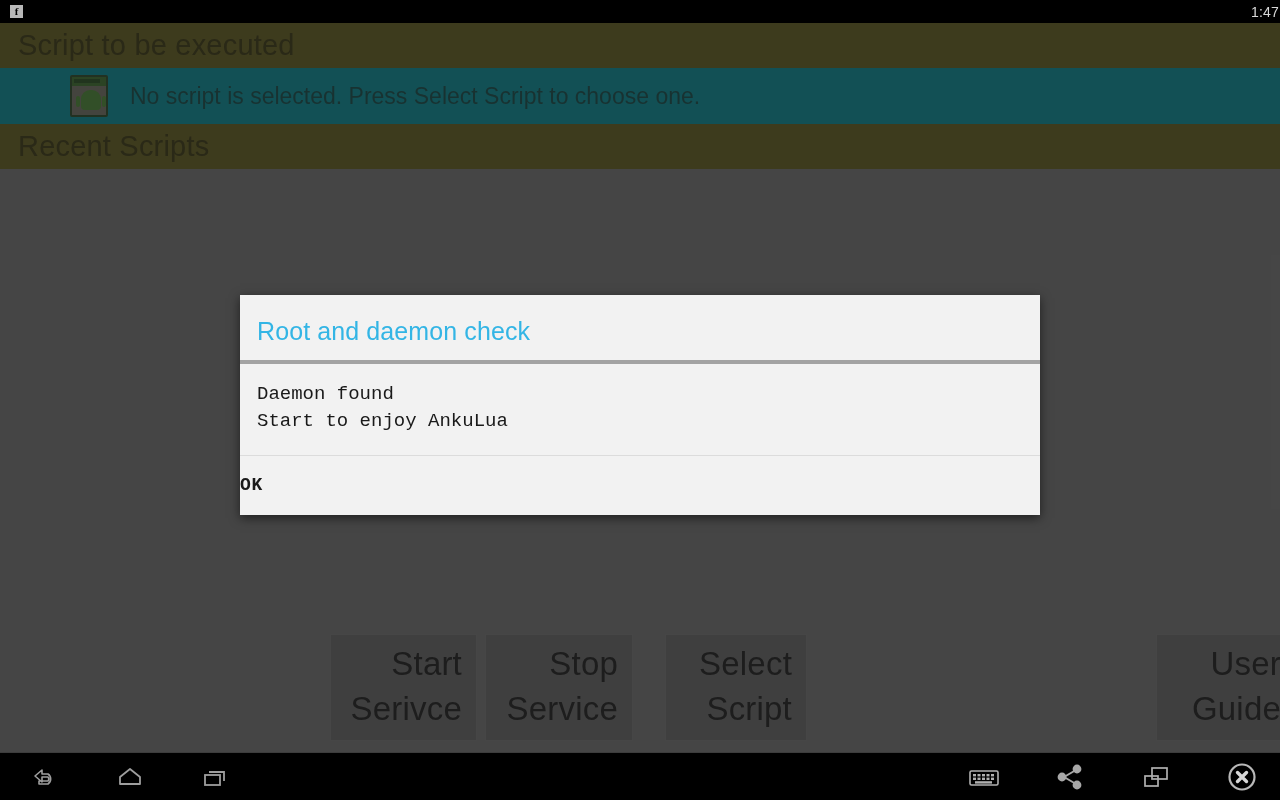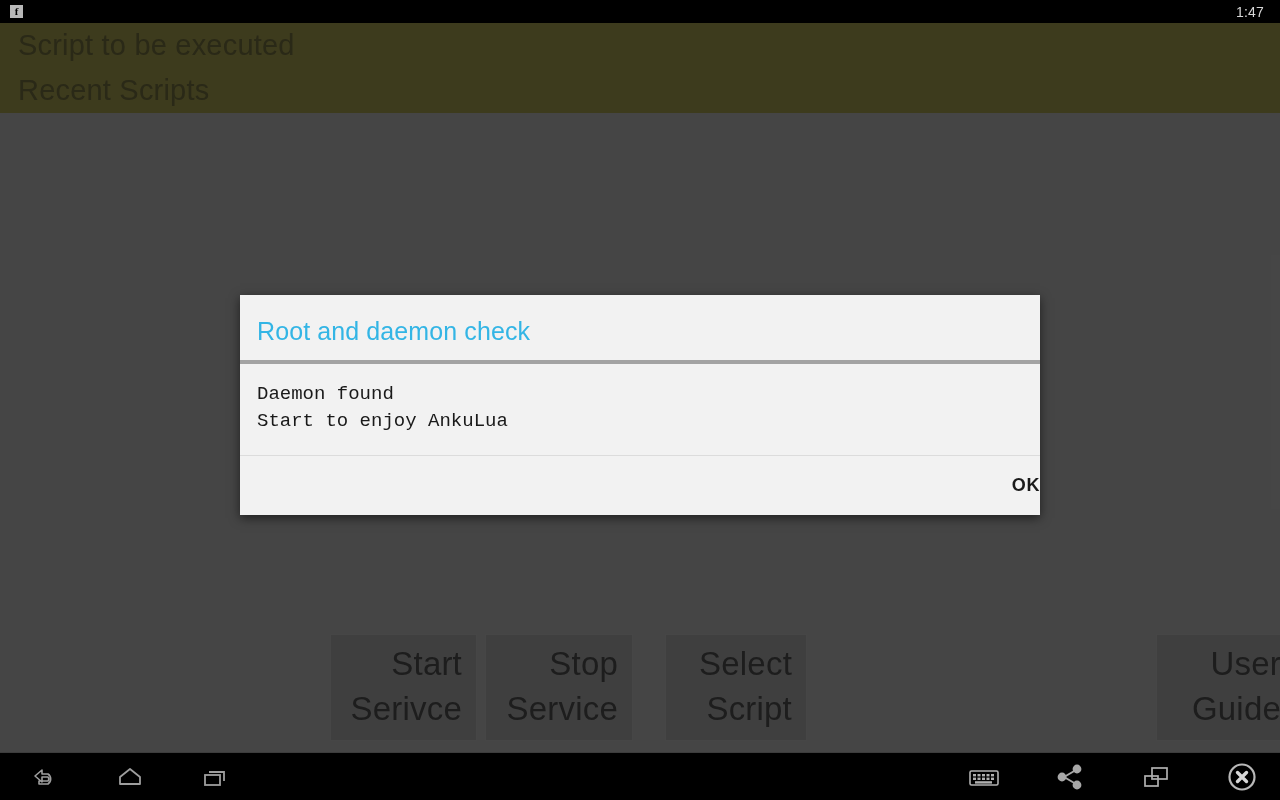--- a/index.html
+++ b/index.html
@@ -30,21 +30,21 @@
     color:#000;
     font-family:"Liberation Serif", serif;
     font-weight:bold;
     font-size:11px;
     line-height:13px;
     text-align:center;
   }
   .status-clock {
     color:#d8d8d8;
     font-size:14px;
-    padding-right:16px;
+    padding-right:1px;
     letter-spacing:0.2px;
   }
 
   
   .app-content {
     position:absolute; top:23px; left:0;
     width:1280px; height:729px;
     background:#5e5e5e;
   }
   .section-header {
@@ -173,25 +173,25 @@
     border-top:1px solid #dcdcdc;
   }
   .dialog-btn {
     display:block;
     width:100%;
     height:59px;
     line-height:59px;
     background:transparent;
     border:none;
     color:#1a1a1a;
-    font-family:Liberation Sans, sans-serif;
+    font-family:Liberation Mono, monospace;
     font-size:18px;
     font-weight:bold;
     letter-spacing:0.6px;
-    text-align:right;
+    text-align:left;
     cursor:pointer;
   }
 
   
   .nav-bar {
     position:absolute; left:0; bottom:0;
     width:1280px; height:48px;
     background:#000000;
     border-top:1px solid #3c3c3c;
   }
@@ -227,20 +227,27 @@
     </div>
     <span class="status-clock">1:47</span>
   </div>
 
   <div class="app-content">
 
     <div class="section-header">
       <span class="sh-text">Script to be executed</span>
     </div>
 
+    <div class="script-row">
+      <span class="script-icon">
+        <span class="ic-bar"></span>
+        <span class="ic-bot"></span>
+      </span>
+      <span class="sr-text">No script is selected. Press Select Script to choose one.</span>
+    </div>
 
     <div class="section-header">
       <span class="sh-text">Recent Scripts</span>
     </div>
 
     <div class="button-bar">
       <div class="btn" id="btn-start">Start
 Serivce</div>
       <div class="btn" id="btn-stop">Stop
 Service</div>

